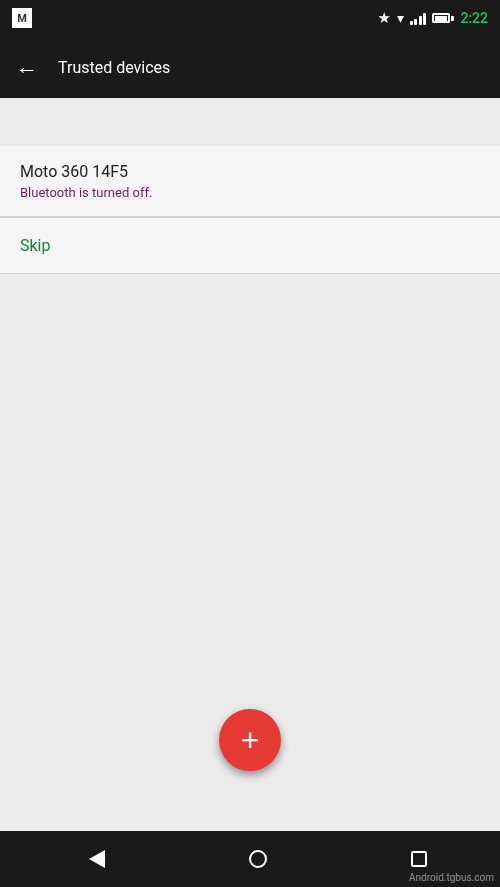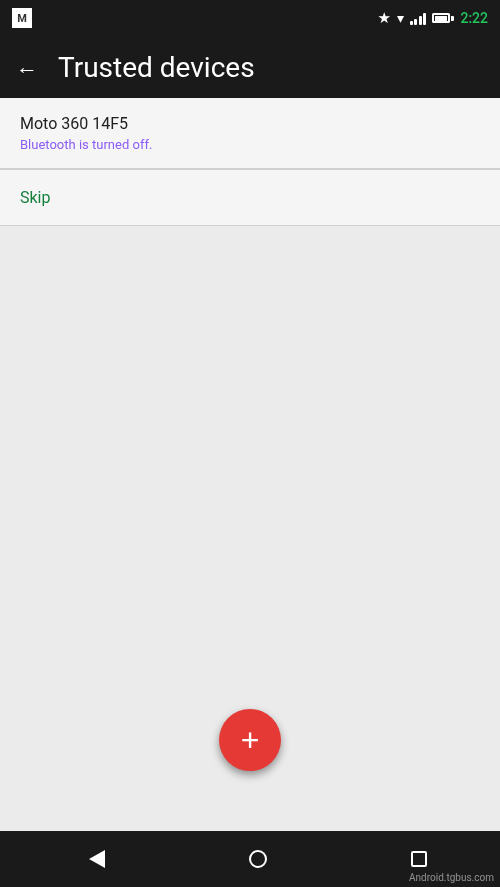--- a/index.html
+++ b/index.html
@@ -81,49 +81,50 @@
     .back-arrow {
       color: white;
       font-size: 22px;
       cursor: pointer;
       display: flex;
       align-items: center;
     }
 
     .app-bar-title {
       color: white;
-      font-size: 28px;
+      font-size: 16px;
       font-weight: 400;
     }
 
     
     .content {
       flex: 1;
       background: #ebebeb;
       position: relative;
       overflow: hidden;
     }
 
     
     .device-item {
       background: #f5f5f5;
       padding: 16px 20px;
       border-bottom: 1px solid #d0d0d0;
+      margin-top: 48px;
     }
 
     .device-name {
       font-size: 16px;
       color: #212121;
       font-weight: 400;
       margin-bottom: 4px;
     }
 
     .device-status {
       font-size: 13px;
-      color: #8b5cf6;
+      color: #701a75;
     }
 
     
     .divider {
       height: 1px;
       background: #d0d0d0;
     }
 
     
     .skip-item {

